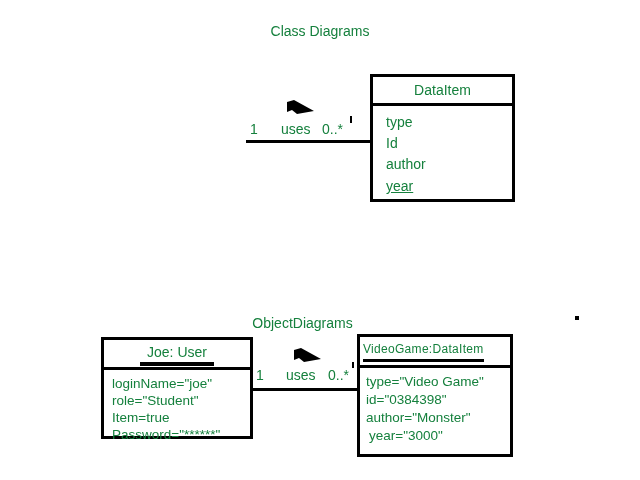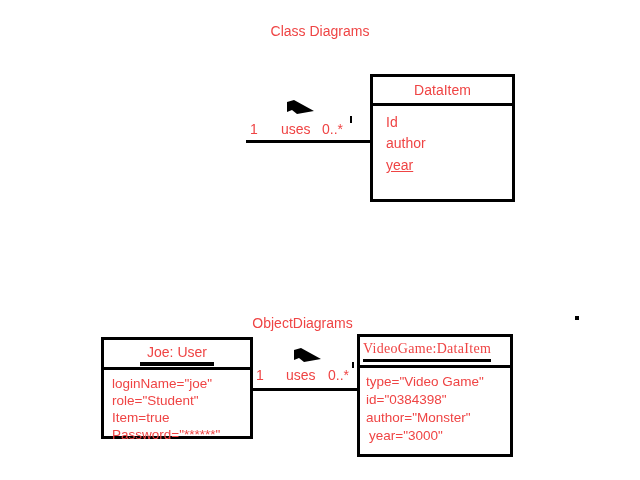--- a/index.html
+++ b/index.html
@@ -1,20 +1,20 @@
 <!DOCTYPE html>
 <html><head>
 <meta charset="utf-8">
 <style>
   html,body{margin:0;padding:0;}
   #canvas{
     position:relative;
     width:640px;height:480px;
     background:#ffffff;
-    color:#ef4444;
+    color:#15803d;
     font-family:"Liberation Sans","DejaVu Sans",sans-serif;
     overflow:hidden;
   }
   .section-title{
     position:absolute;
     font-size:14px;
     text-align:center;
     white-space:nowrap;
   }
   .uml-box{
@@ -50,24 +50,23 @@
   .title-left{
     text-align:left !important;
     padding-left:3px;
     white-space:nowrap;
   }
   .underlined-left{
     display:inline-block;
     line-height:20px;
     margin-top:2px;
     border-bottom:3px solid #000;
-    font-size:14px;
+    font-size:12px;
     letter-spacing:.3px;
     white-space:nowrap;
-    font-family:Liberation Serif, serif;
   }
   .connector{
     position:absolute;
     height:3px;
     background:#000;
   }
   .assoc-label{
     position:absolute;
     font-size:14px;
     white-space:nowrap;
@@ -88,20 +87,21 @@
 <body>
 
 <div id="canvas">
 
   <div class="section-title" style="left:220px;top:23px;width:200px;">Class Diagrams</div>
 
 
   <div class="uml-box" style="left:370px;top:74px;width:145px;height:128px;">
     <div class="title-compartment">DataItem</div>
     <div class="attr-compartment cls-attrs" style="padding-top:6px;padding-left:13px;">
+      <div class="attr-line" style="line-height:21px;">type</div>
       <div class="attr-line" style="line-height:21px;">Id</div>
       <div class="attr-line" style="line-height:21px;">author</div>
       <div class="attr-line" style="line-height:22px;text-decoration:underline;">year</div>
     </div>
   </div>
 
   <div class="connector" style="left:246px;top:140px;width:124px;"></div>
   <span class="assoc-label" style="left:250px;top:121px;">1</span>
   <span class="assoc-label" style="left:281px;top:121px;">uses</span>
   <span class="assoc-label" style="left:322px;top:121px;">0..*</span>

